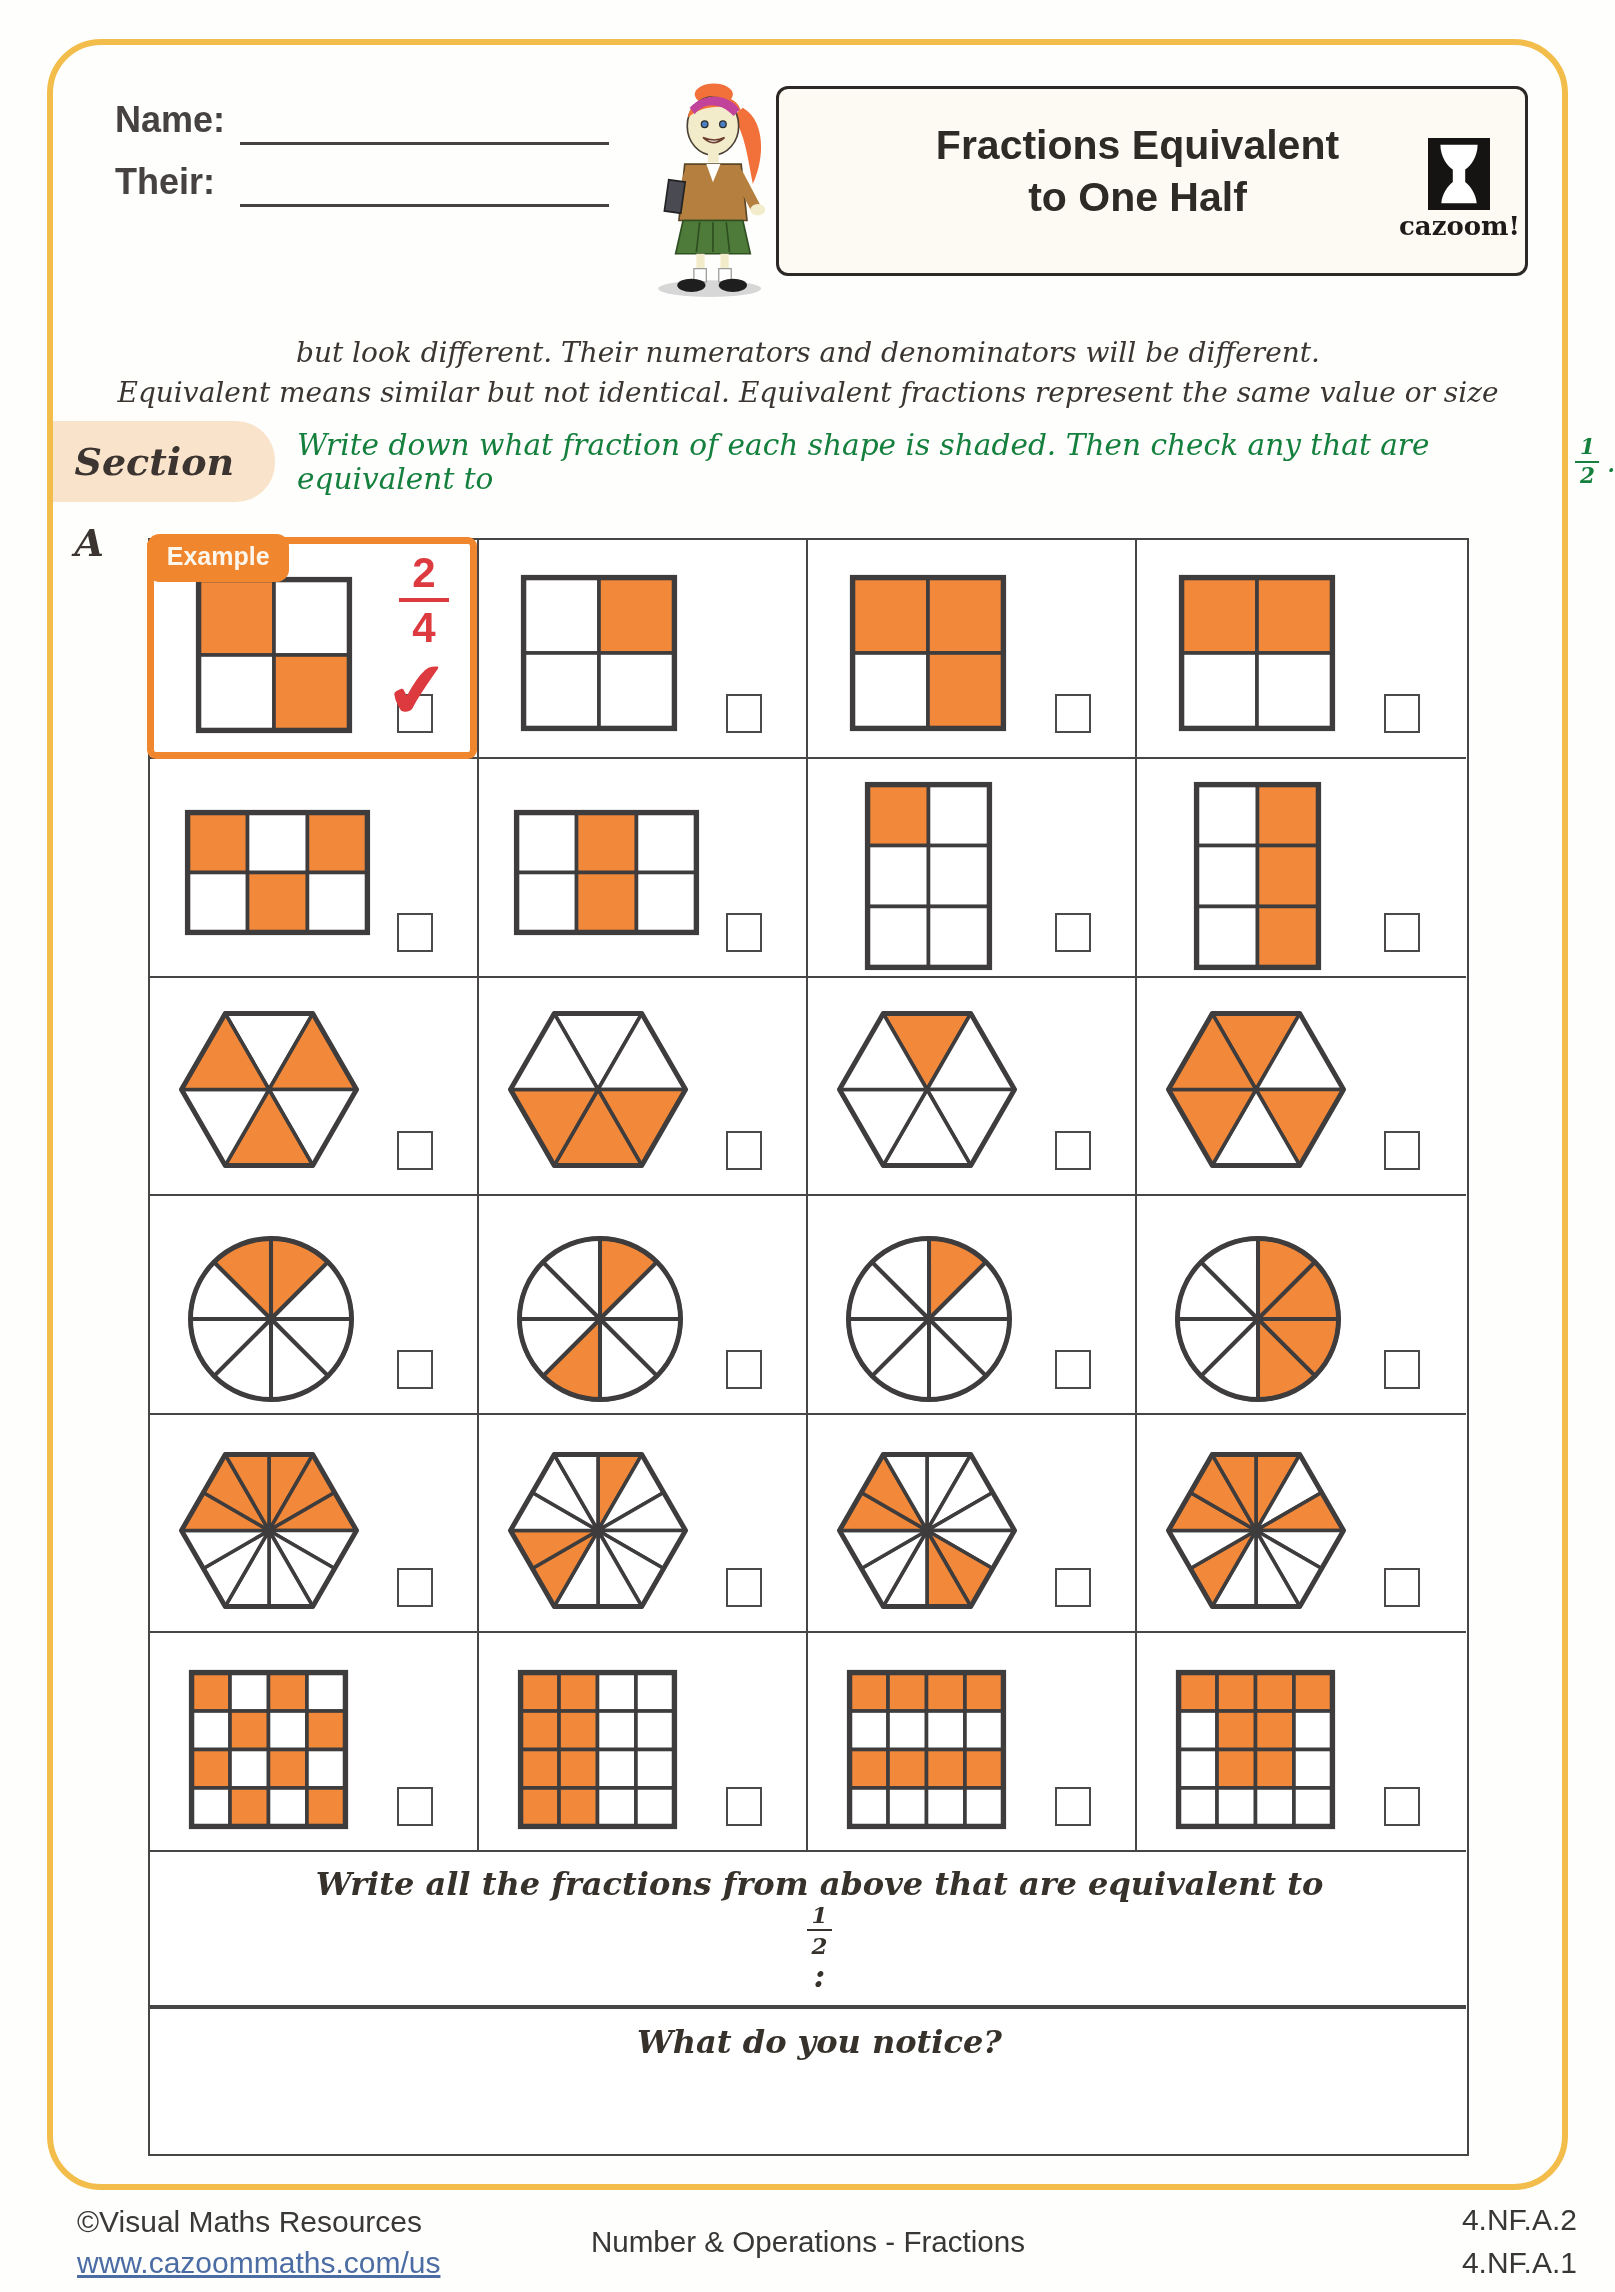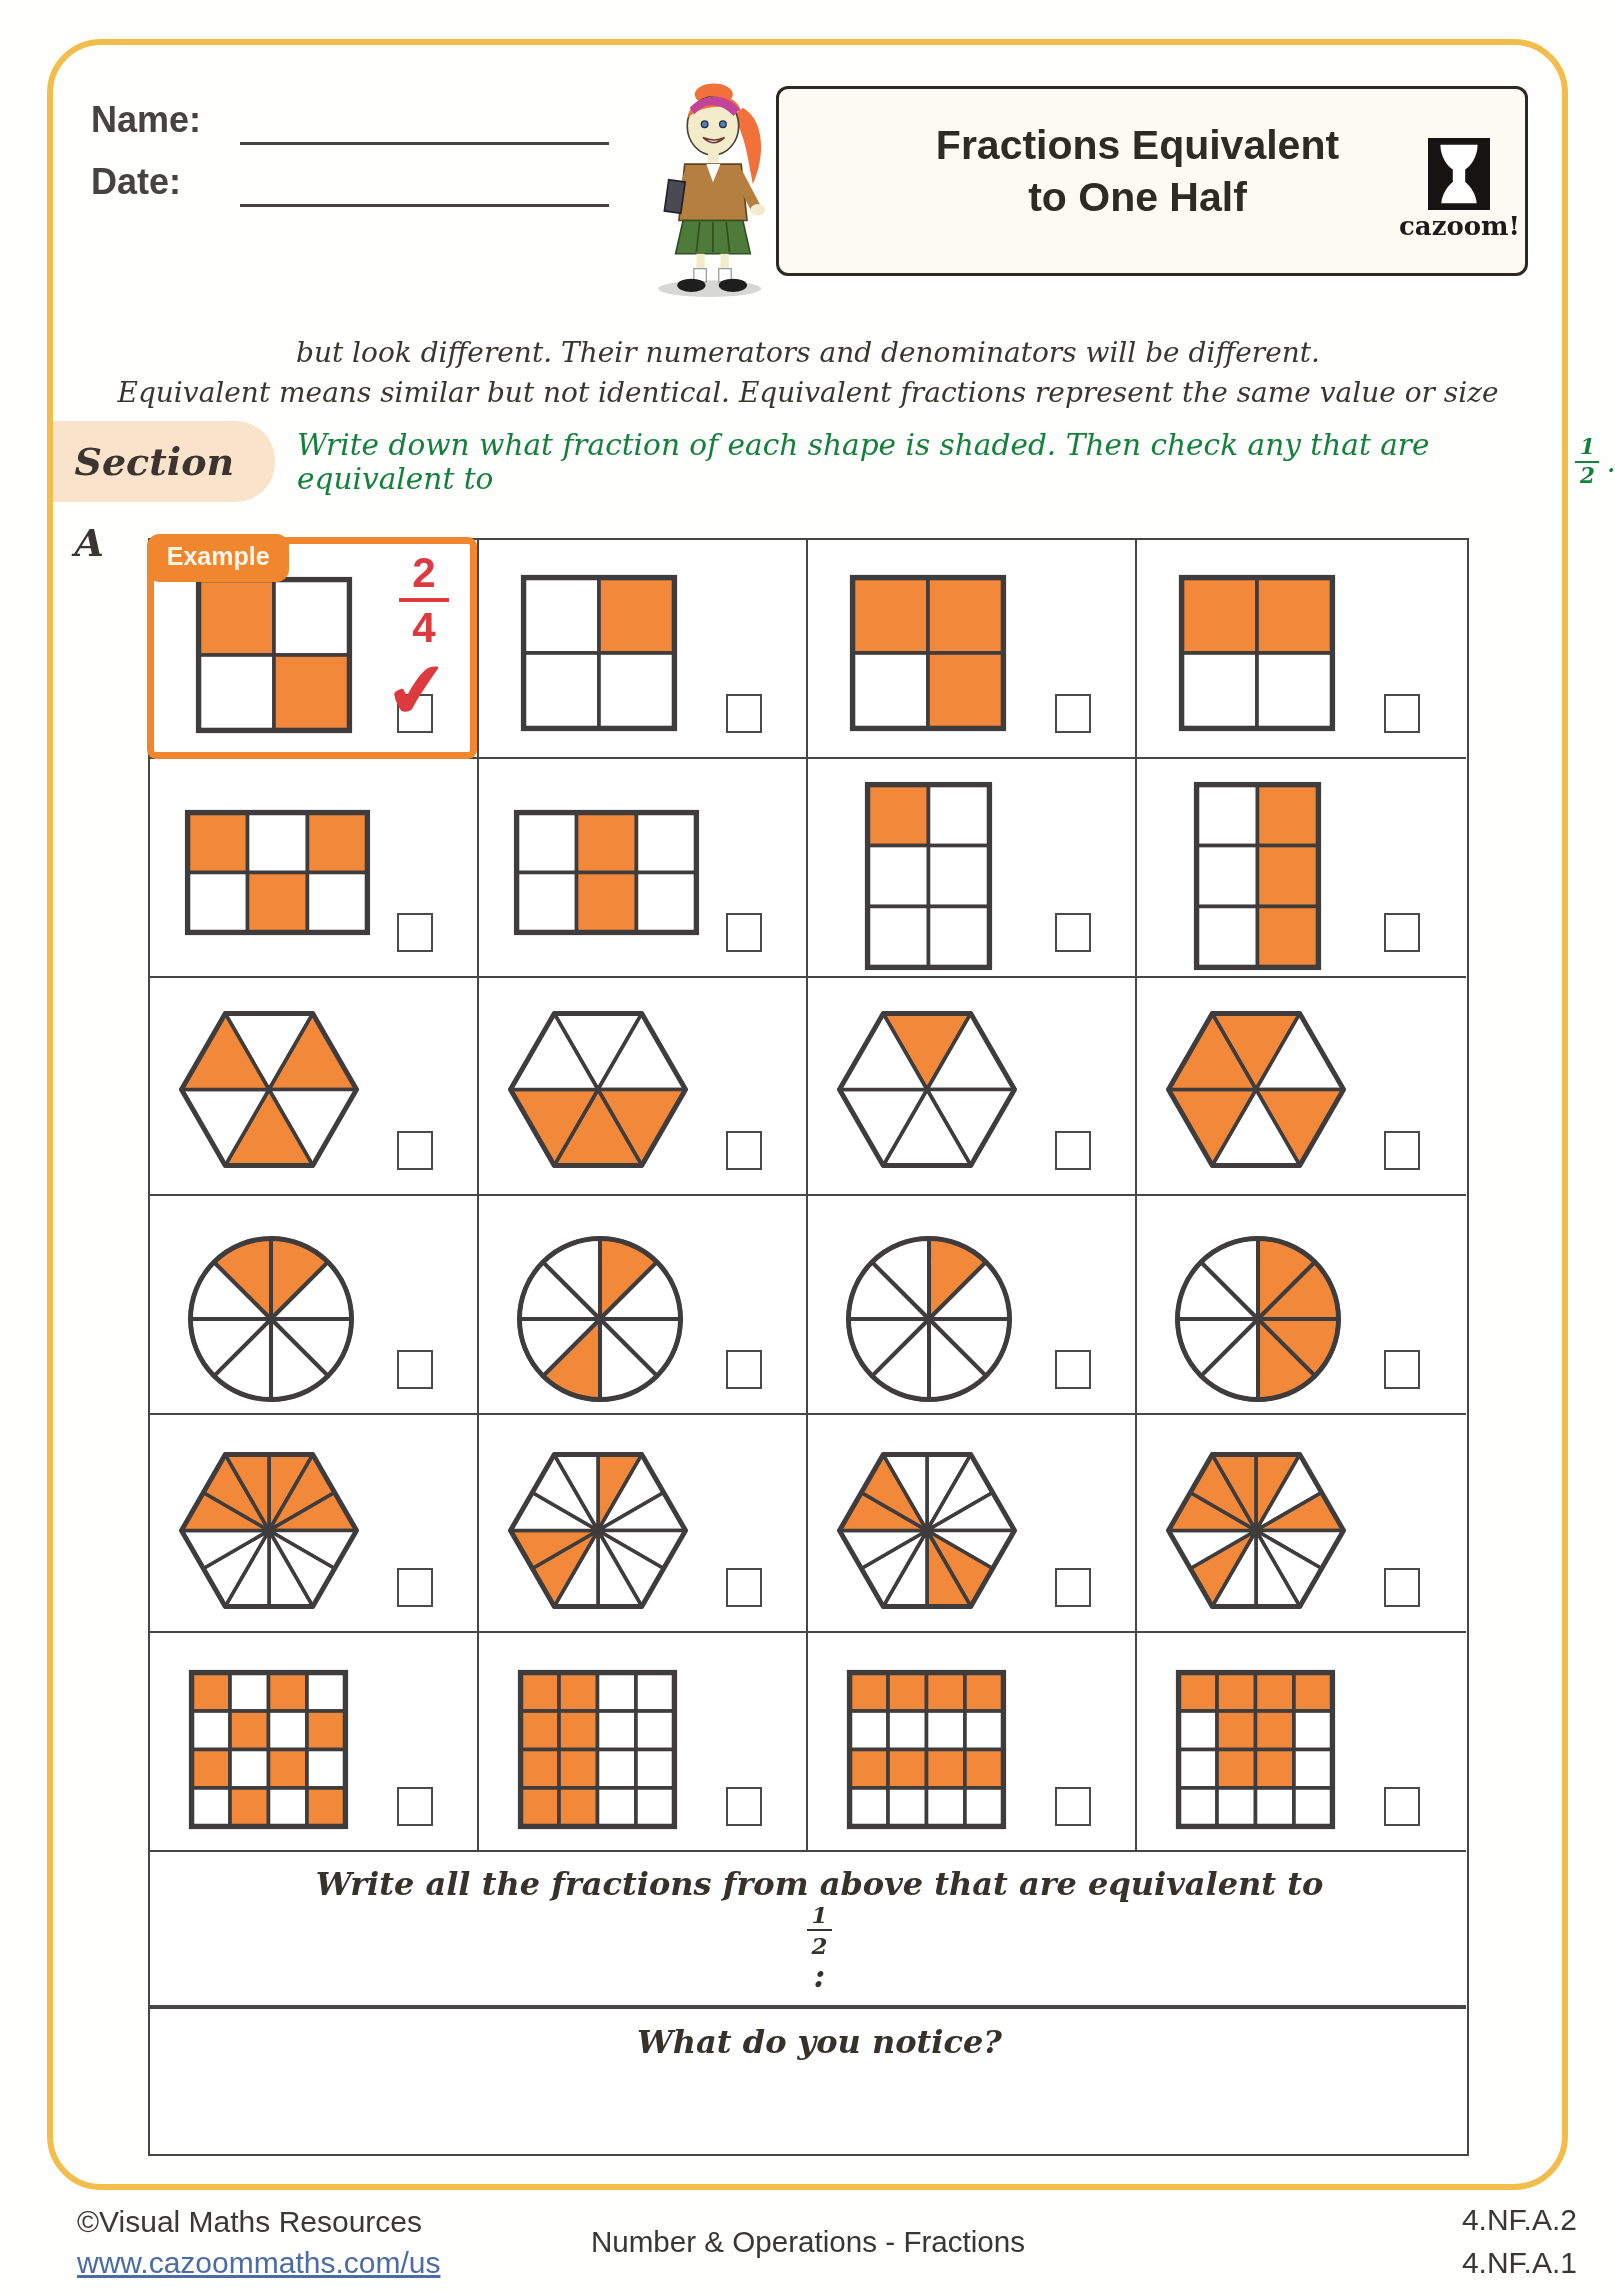--- a/index.html
+++ b/index.html
@@ -1,21 +1,21 @@
 <!DOCTYPE html>
 <html style="font-size:14.3px"><head>
 <meta charset="utf-8">
 <style>
   html,body{margin:0;padding:0;background:#fff;}
   .page{position:relative;width:1616px;height:2293px;background:#FEFEFD;overflow:hidden;
         font-family:"Liberation Sans",sans-serif;}
   .page-border{position:absolute;left:47px;top:39px;width:1521px;height:2151px;
         border:6.3px solid #F2BD4A;border-radius:54px;box-sizing:border-box;}
   
-  .fld-label{position:absolute;font-weight:bold;font-size:36px;color:#454241;}
+  .fld-label{position:absolute;font-weight:bold;font-size:36px;color:#454241;margin-left:24px;}
   .name-label{left:91px;top:99px;}
   .date-label{left:91px;top:161px;}
   .fld-line{position:absolute;height:0;border-top:3.6px solid #454241;}
   .name-line{left:240px;top:142px;width:369px;}
   .date-line{left:240px;top:204px;width:369px;}
   .title-box{position:absolute;left:776px;top:86px;width:752px;height:190px;box-sizing:border-box;
         border:3.6px solid #2B2826;border-radius:12px;background:#FCFAF2;}
   .title-text{position:absolute;left:18px;top:30px;width:681px;text-align:center;
         font-weight:bold;font-size:41px;line-height:52px;color:#2E2A26;}
   .logo-box{position:absolute;left:649px;top:49px;width:62px;height:72px;background:#161413;}
@@ -67,21 +67,21 @@
   .f-std1{top:2203px;} .f-std2{top:2246px;}
 </style>
 </head>
 <body>
 
 <div class="page">
   <div class="page-border"></div>
 
   <div class="fld-label name-label">Name:</div>
   <div class="fld-line name-line"></div>
-  <div class="fld-label date-label">Date:</div>
+  <div class="fld-label date-label">Their:</div>
   <div class="fld-line date-line"></div>
 
   <svg class="mascot" width="166" height="251" viewBox="0 0 200 270">
     <ellipse cx="108" cy="258" rx="62" ry="10" fill="#C9C9C9" opacity="0.75"></ellipse>
     <path d="M148,40 C176,56 174,102 160,132 C154,100 150,70 136,50 Z" fill="#F2703A"></path>
     <ellipse cx="113" cy="24" rx="23" ry="13" fill="#F2703A"></ellipse>
     <ellipse cx="112" cy="62" rx="31" ry="35" fill="#F3ECCB" stroke="#4B4237" stroke-width="2"></ellipse>
     <path d="M82,52 C84,22 142,16 146,46 C128,34 96,38 82,52 Z" fill="#F2703A"></path>
     <path d="M84,40 C100,22 130,22 144,42 L137,50 C120,32 100,34 90,48 Z" fill="#C2439A"></path>
     <circle cx="102" cy="60" r="4" fill="#4A7FC1" stroke="#2B2B2B" stroke-width="1.5"></circle>

